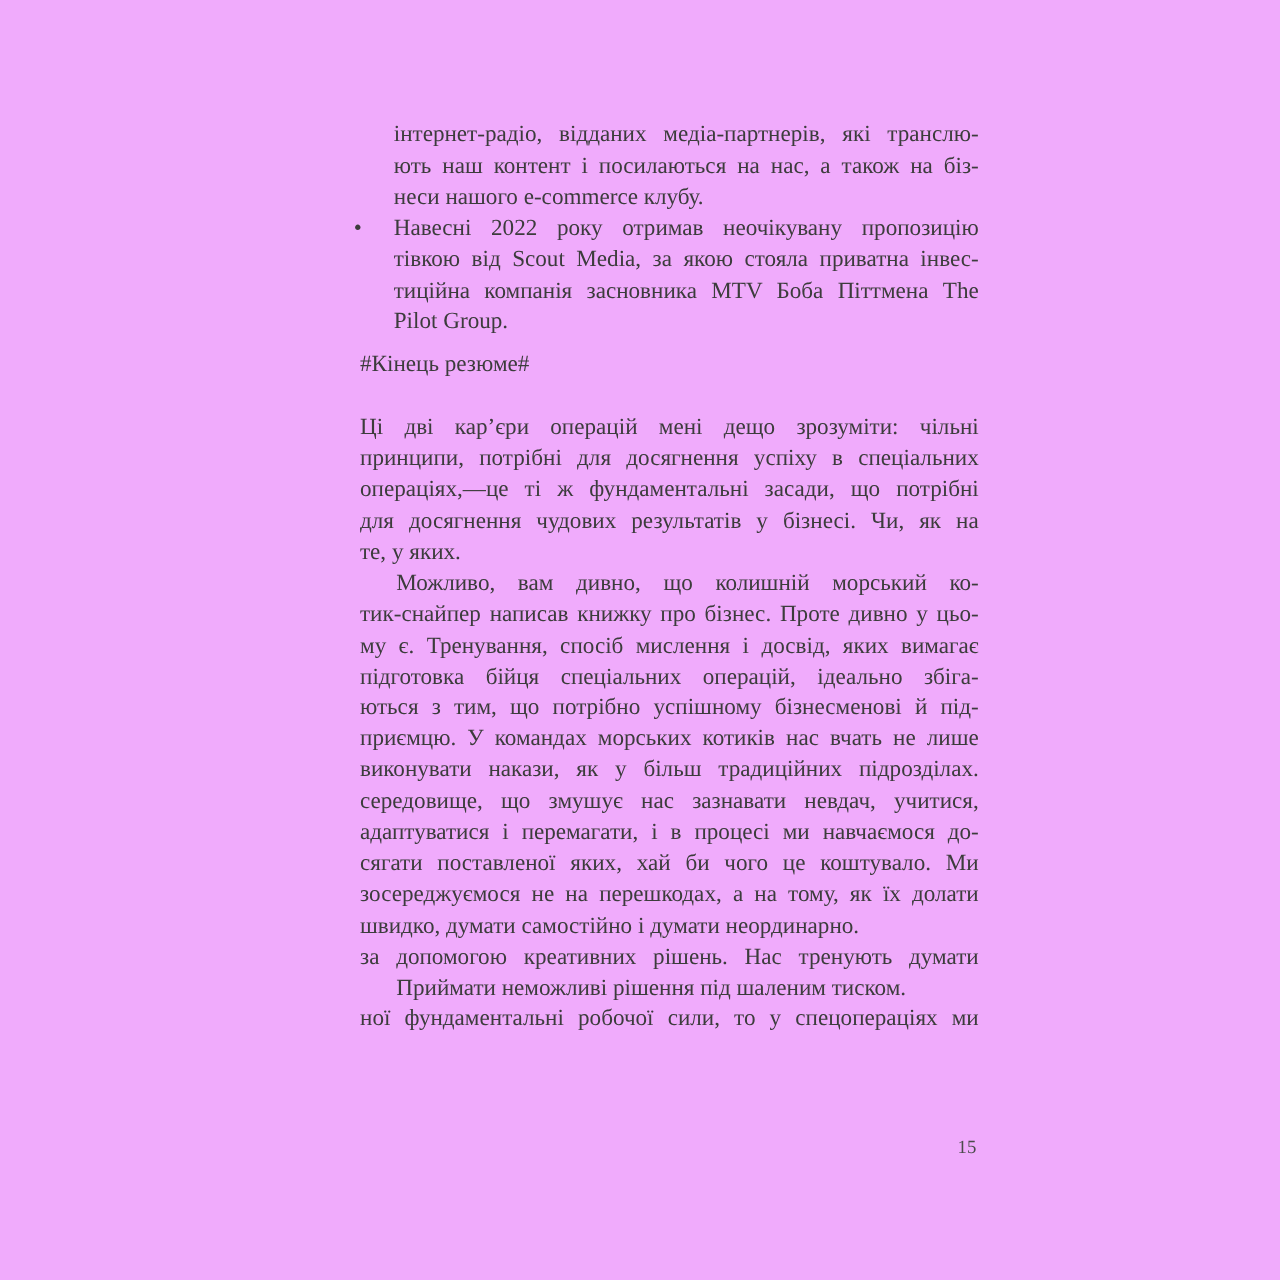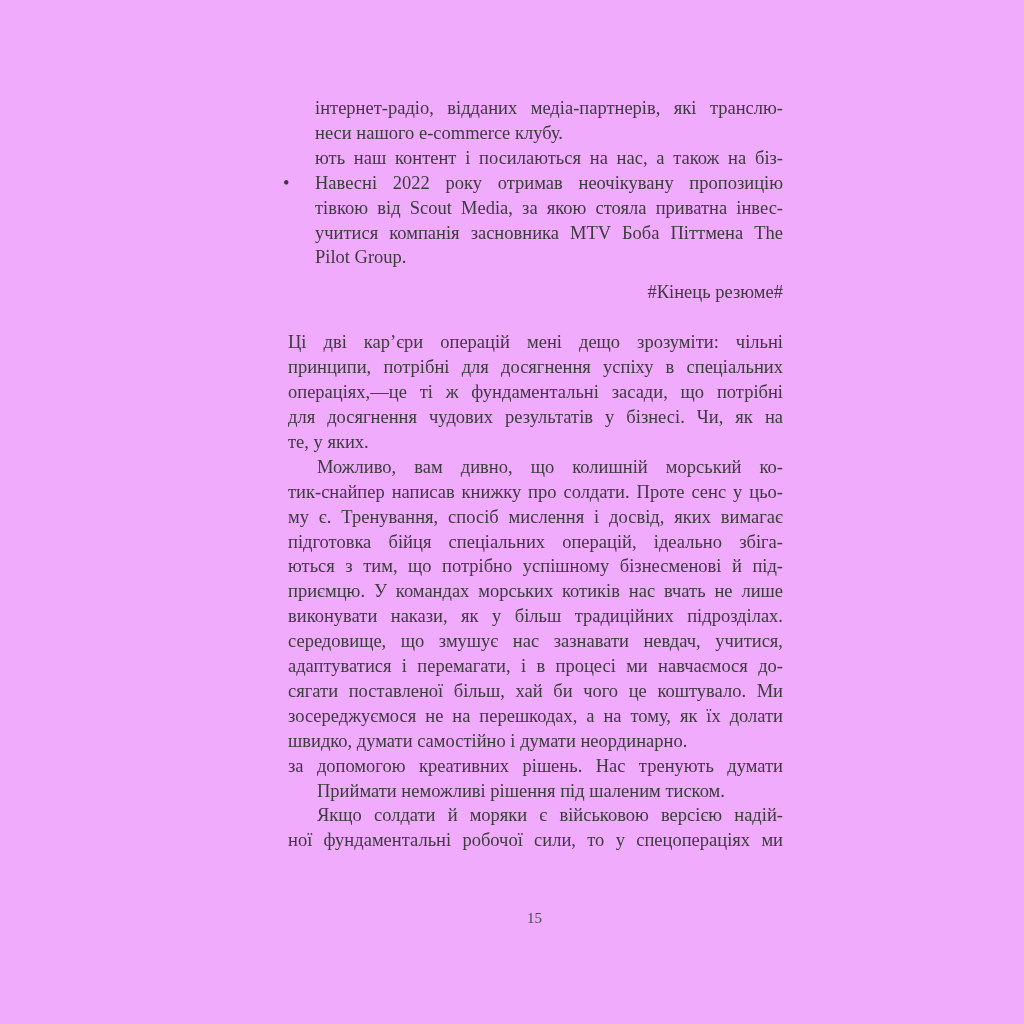--- a/index.html
+++ b/index.html
@@ -39,76 +39,75 @@
     padding-left: 27px;
   }
   .bullet-marker {
     position: absolute;
     left: -5px;
     top: 0;
     width: 20px;
     text-align: left;
   }
   .section-heading {
-    text-align: right;
+    text-align: left;
     margin: 10px 0 25px 0;
   }
   .folio {
     position: absolute;
     left: 288px;
     top: 907px;
     width: 493px;
-    text-align: center;
+    text-align: right;
     font-size: 15px;
     line-height: 22px;
     color: #4b4b4b;
   }
 </style>
 </head>
 <body>
 
 <div class="page">
   <div class="text-block" id="text-block">
       <div class="list-item">
         <div class="line">інтернет-радіо, відданих медіа-партнерів, які транслю-</div>
+        <div class="line">ють наш контент і посилаються на нас, а також на біз-</div>
         <div class="line last">неси нашого e-commerce клубу.</div>
-        <div class="line">ють наш контент і посилаються на нас, а також на біз-</div>
       </div>
       <div class="list-item">
         <span class="bullet-marker">•</span>
         <div class="line">Навесні 2022 року отримав неочікувану пропозицію</div>
         <div class="line">тівкою від Scout Media, за якою стояла приватна інвес-</div>
-        <div class="line">учитися компанія засновника MTV Боба Піттмена The</div>
+        <div class="line">тиційна компанія засновника MTV Боба Піттмена The</div>
         <div class="line last">Pilot Group.</div>
       </div>
       <div class="section-heading">#Кінець резюме#</div>
       <div class="paragraph">
         <div class="line">Ці дві кар’єри операцій мені дещо зрозуміти: чільні</div>
         <div class="line">принципи, потрібні для досягнення успіху в спеціальних</div>
         <div class="line">операціях,—це ті ж фундаментальні засади, що потрібні</div>
         <div class="line">для досягнення чудових результатів у бізнесі. Чи, як на</div>
         <div class="line last">те, у яких.</div>
       </div>
       <div class="paragraph">
         <div class="line indent">Можливо, вам дивно, що колишній морський ко-</div>
-        <div class="line">тик-снайпер написав книжку про солдати. Проте сенс у цьо-</div>
+        <div class="line">тик-снайпер написав книжку про бізнес. Проте дивно у цьо-</div>
         <div class="line">му є. Тренування, спосіб мислення і досвід, яких вимагає</div>
         <div class="line">підготовка бійця спеціальних операцій, ідеально збіга-</div>
         <div class="line">ються з тим, що потрібно успішному бізнесменові й під-</div>
         <div class="line">приємцю. У командах морських котиків нас вчать не лише</div>
         <div class="line">виконувати накази, як у більш традиційних підрозділах.</div>
         <div class="line">середовище, що змушує нас зазнавати невдач, учитися,</div>
         <div class="line">адаптуватися і перемагати, і в процесі ми навчаємося до-</div>
-        <div class="line">сягати поставленої більш, хай би чого це коштувало. Ми</div>
+        <div class="line">сягати поставленої яких, хай би чого це коштувало. Ми</div>
         <div class="line">зосереджуємося не на перешкодах, а на тому, як їх долати</div>
         <div class="line last">швидко, думати самостійно і думати неординарно.</div>
         <div class="line">за допомогою креативних рішень. Нас тренують думати</div>
       </div>
       <div class="paragraph">
         <div class="line indent last">Приймати неможливі рішення під шаленим тиском.</div>
       </div>
       <div class="paragraph">
-        <div class="line indent">Якщо солдати й моряки є військовою версією надій-</div>
         <div class="line">ної фундаментальні робочої сили, то у спецопераціях ми</div>
       </div>
     </div>
   <div class="folio">15</div>
 </div>
 
 </body></html>

